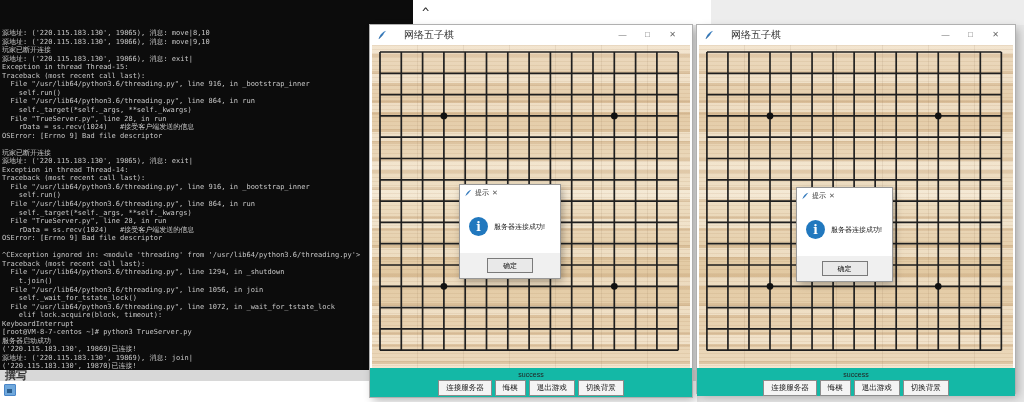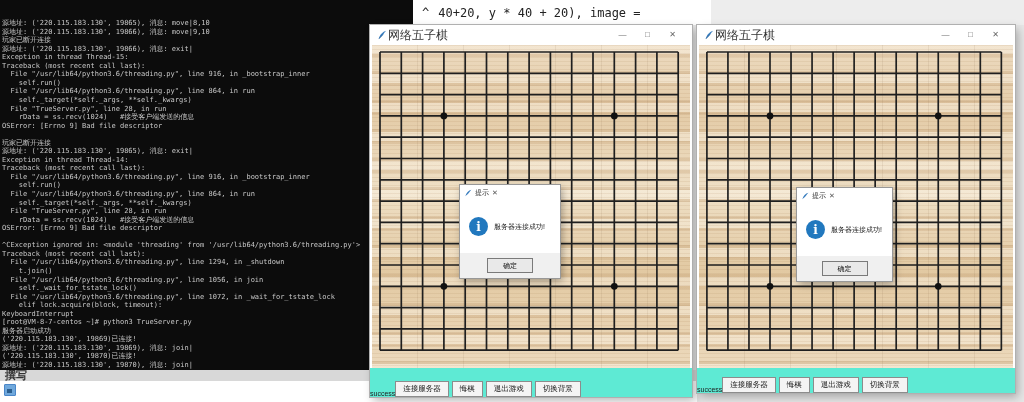--- a/index.html
+++ b/index.html
@@ -8,46 +8,46 @@
   .desktop-top-right{position:absolute;left:711px;top:0;right:0;height:25px;background:#ededed}
 
   
   .editor-strip{position:absolute;left:413px;top:0;width:298px;height:25px;background:#fff;
     font-family:"DejaVu Sans Mono",monospace;font-size:12px;color:#222;display:flex;align-items:center;padding-left:9px;z-index:1}
   .editor-strip .caret{margin-right:9px}
 
   
   .terminal{position:absolute;left:0;top:0;width:413px;height:370px;background:var(--terminal-bg,#0c0c0c);
     color:var(--terminal-text,#c8c8c8);font-family:"DejaVu Sans Mono",monospace;font-size:7px;line-height:8.55px;
-    padding:2px 0 0 2px;white-space:pre;overflow:hidden;z-index:2}
+    padding:12px 0 0 2px;white-space:pre;overflow:hidden;z-index:2}
   .tline{height:8.55px}
   .cursor{display:inline-block;width:5px;height:8px;border:1px solid var(--cursor-green,#3ad23a);vertical-align:top}
 
   
   .compose-bar{position:absolute;left:0;top:370px;width:697px;height:11px;background:#d8d8d8;
     font-size:11px;font-weight:bold;color:#333;display:flex;align-items:center;padding-left:5px;z-index:2}
   .compose-area{position:absolute;left:0;top:381px;width:697px;height:21px;background:#fff;z-index:2}
   .file-icon{position:absolute;left:4px;top:3px;width:12px;height:12px;background:#6fa8dc;border:1px solid #4a86c8;border-radius:1px}
   .file-icon:after{content:"";position:absolute;left:2px;bottom:2px;width:5px;height:4px;background:#2a5e8f}
 
   
   .gwin{position:absolute;top:25px;background:#fff;display:flex;flex-direction:column;
     box-shadow:0 0 0 1px #b0b0b0,3px 4px 9px rgba(0,0,0,.28);z-index:5}
   .titlebar{height:20px;display:flex;align-items:center;padding:0 7px;background:#fff;flex:none}
   .app-icon{width:10px;height:10px;flex:none}
-  .wtitle{font-size:12px;color:#333;margin-left:1px;flex:1;white-space:nowrap}
+  .wtitle{font-size:10px;color:#333;margin-left:17px;flex:1;white-space:nowrap}
   .winbtn{width:25px;text-align:center;font-size:8px;color:#666;line-height:20px}
   .board-canvas{height:323px;margin:0 2px;position:relative;flex:none;
     background:
       repeating-linear-gradient(90deg, rgba(120,90,60,0) 0 45px, rgba(120,90,60,.10) 45px 46px),
       repeating-linear-gradient(180deg, rgba(150,105,60,.10) 0 1px, rgba(255,255,255,0) 1px 4px),
       repeating-linear-gradient(180deg, rgba(255,250,240,.35) 0 9px, rgba(196,160,118,.30) 9px 12px, rgba(255,250,240,0) 12px 26px, rgba(181,140,95,.24) 26px 29px),
       linear-gradient(180deg,#ecdabf 0%,#e4cca8 22%,#efe0c6 45%,#e2c9a2 70%,#ecd9bc 100%)}
   .board-canvas svg{position:absolute;left:0;top:0;width:100%;height:100%}
-  .bottombar{flex:1;background:#5eead4;display:flex;flex-direction:row;align-items:flex-end;justify-content:flex-start}
+  .bottombar{flex:1;background:#14b8a6;display:flex;flex-direction:column;align-items:center;justify-content:flex-start}
   .status{font-size:7px;color:#222;margin-top:3px}
   .btnrow{display:flex;justify-content:center;gap:3px;margin-top:2px}
   .gbtn{font-size:7.5px;padding:2px 7px;background:#f4f4f4;border:1px solid #8c8c8c;color:#111;white-space:nowrap}
 
   
   .dialog{position:absolute;width:100px;height:93px;background:#fff;display:flex;flex-direction:column;
     box-shadow:0 0 0 1px #989898,2px 3px 8px rgba(0,0,0,.35);z-index:6}
   .dlg-title{height:15px;display:flex;align-items:center;padding:0 4px;font-size:7px;color:#333;flex:none}
   .dlg-title .app-icon{width:8px;height:8px}
   .dlg-title span{margin-left:3px}
@@ -60,21 +60,20 @@
   .ok-btn{width:46px;height:15px;background:#e9e9e9;border:1px solid #7a7a7a;font-size:7px;color:#111;
     display:flex;align-items:center;justify-content:center}
 </style>
 </head>
 <body>
 
 <div class="desktop-top-right"></div>
 
 <div class="editor-strip">
   <span class="caret">^</span>
-  <span>40+20, y * 40 + 20), image =</span>
 </div>
 
 <div class="terminal">
   <div><div class="tline">源地址: ('220.115.183.130', 19865), 消息: move|8,10</div><div class="tline">源地址: ('220.115.183.130', 19866), 消息: move|9,10</div><div class="tline">玩家已断开连接</div><div class="tline">源地址: ('220.115.183.130', 19866), 消息: exit|</div><div class="tline">Exception in thread Thread-15:</div><div class="tline">Traceback (most recent call last):</div><div class="tline">  File "/usr/lib64/python3.6/threading.py", line 916, in _bootstrap_inner</div><div class="tline">    self.run()</div><div class="tline">  File "/usr/lib64/python3.6/threading.py", line 864, in run</div><div class="tline">    self._target(*self._args, **self._kwargs)</div><div class="tline">  File "TrueServer.py", line 28, in run</div><div class="tline">    rData = ss.recv(1024)   #接受客户端发送的信息</div><div class="tline">OSError: [Errno 9] Bad file descriptor</div><div class="tline"> </div><div class="tline">玩家已断开连接</div><div class="tline">源地址: ('220.115.183.130', 19865), 消息: exit|</div><div class="tline">Exception in thread Thread-14:</div><div class="tline">Traceback (most recent call last):</div><div class="tline">  File "/usr/lib64/python3.6/threading.py", line 916, in _bootstrap_inner</div><div class="tline">    self.run()</div><div class="tline">  File "/usr/lib64/python3.6/threading.py", line 864, in run</div><div class="tline">    self._target(*self._args, **self._kwargs)</div><div class="tline">  File "TrueServer.py", line 28, in run</div><div class="tline">    rData = ss.recv(1024)   #接受客户端发送的信息</div><div class="tline">OSError: [Errno 9] Bad file descriptor</div><div class="tline"> </div><div class="tline">^CException ignored in: &lt;module 'threading' from '/usr/lib64/python3.6/threading.py'&gt;</div><div class="tline">Traceback (most recent call last):</div><div class="tline">  File "/usr/lib64/python3.6/threading.py", line 1294, in _shutdown</div><div class="tline">    t.join()</div><div class="tline">  File "/usr/lib64/python3.6/threading.py", line 1056, in join</div><div class="tline">    self._wait_for_tstate_lock()</div><div class="tline">  File "/usr/lib64/python3.6/threading.py", line 1072, in _wait_for_tstate_lock</div><div class="tline">    elif lock.acquire(block, timeout):</div><div class="tline">KeyboardInterrupt</div><div class="tline">[root@VM-8-7-centos ~]# python3 TrueServer.py</div><div class="tline">服务器启动成功</div><div class="tline">('220.115.183.130', 19869)已连接!</div><div class="tline">源地址: ('220.115.183.130', 19869), 消息: join|</div><div class="tline">('220.115.183.130', 19870)已连接!</div><div class="tline">源地址: ('220.115.183.130', 19870), 消息: join|</div><div class="tline"><span class="cursor"></span></div></div>
 </div>
 
 <div class="compose-bar">
   <span>撰写</span>
 </div>
 <div class="compose-area">

